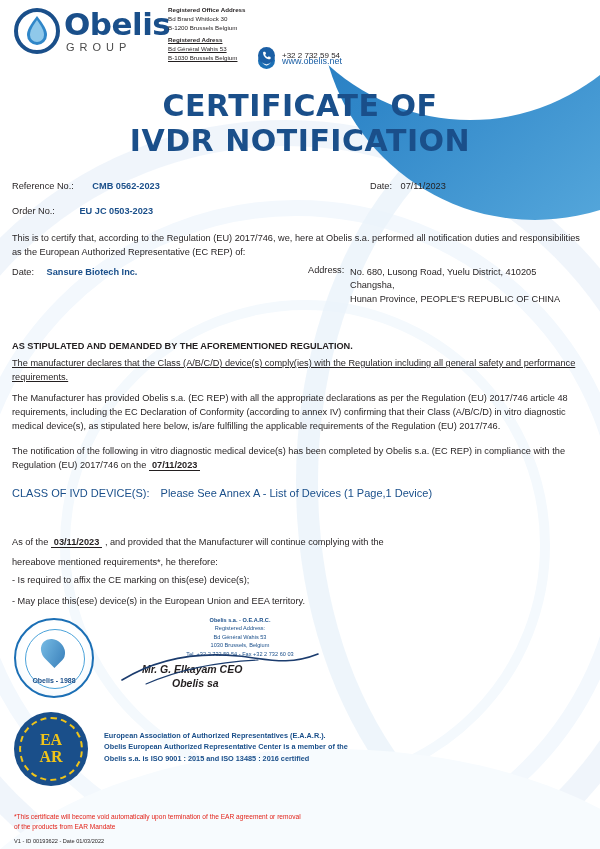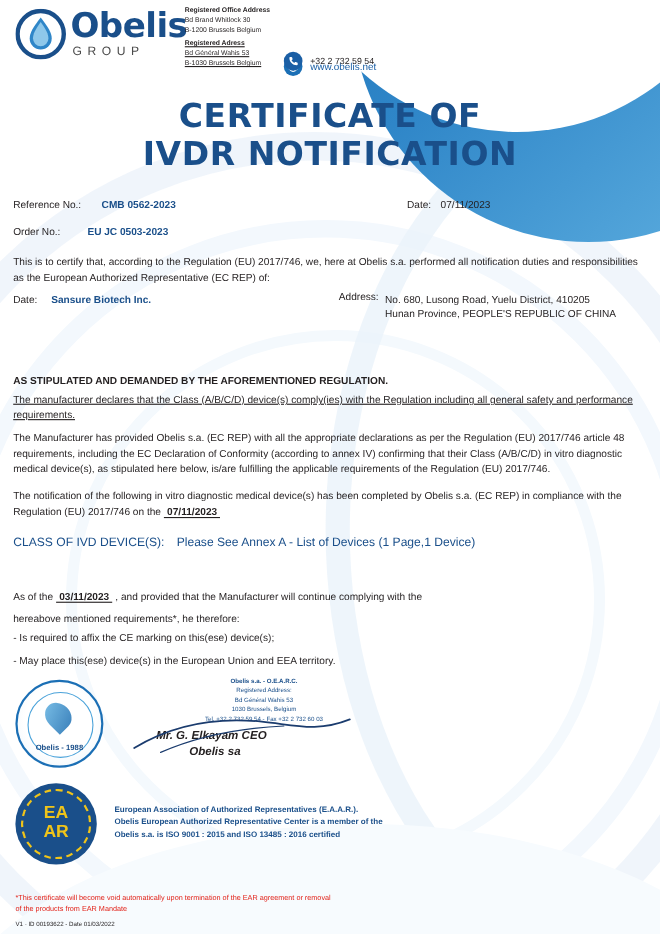--- a/index.html
+++ b/index.html
@@ -306,21 +306,21 @@
     left: 5px; top: 5px; right: 5px; bottom: 5px;
     border-radius: 50%;
     border: 2px dashed #f0c419;
   }
   .ear-label {
     color: #f0c419;
     font-weight: bold;
     font-size: 16px;
     line-height: 1.05;
     text-align: center;
-    font-family: Liberation Sans, sans-serif;
+    font-family: Liberation Serif, serif;
   }
   .ear-text {
     position: absolute;
     left: 104px; top: 730px;
     width: 300px;
     font-size: 7.3px;
     line-height: 1.55;
     font-weight: bold;
     color: #1a4f8a;
     z-index: 6;
@@ -437,20 +437,21 @@
     <div class="row" style="left:12px; top:266px;">
       <span class="lbl">Date:</span>
       <span class="val-blue" style="margin-left:10px;">Sansure Biotech Inc.</span>
     </div>
 
     <div class="row" style="left:308px; top:264px;">
       <span class="lbl">Address:</span>
     </div>
     <div class="row" style="left:350px; top:266px; width:240px;">
       <div>No. 680, Lusong Road, Yuelu District, 410205</div>
+      <div>Changsha,</div>
       <div>Hunan Province, PEOPLE'S REPUBLIC OF CHINA</div>
     </div>
 
     <div class="para bold" style="top:340px;">AS STIPULATED AND DEMANDED BY THE AFOREMENTIONED REGULATION.</div>
 
     <div class="para" style="top:357px;text-decoration:underline;">The manufacturer declares that the Class (A/B/C/D) device(s) comply(ies) with the Regulation including all general safety and performance requirements.</div>
 
     <div class="para" style="top:392px;">The Manufacturer has provided Obelis s.a. (EC REP) with all the appropriate declarations as per the Regulation (EU) 2017/746 article 48 requirements, including the EC Declaration of Conformity (according to annex IV) confirming that their Class (A/B/C/D) in vitro diagnostic medical device(s), as stipulated here below, is/are fulfilling the applicable requirements of the Regulation (EU) 2017/746.</div>
 
     <div class="para" style="top:445px;">

